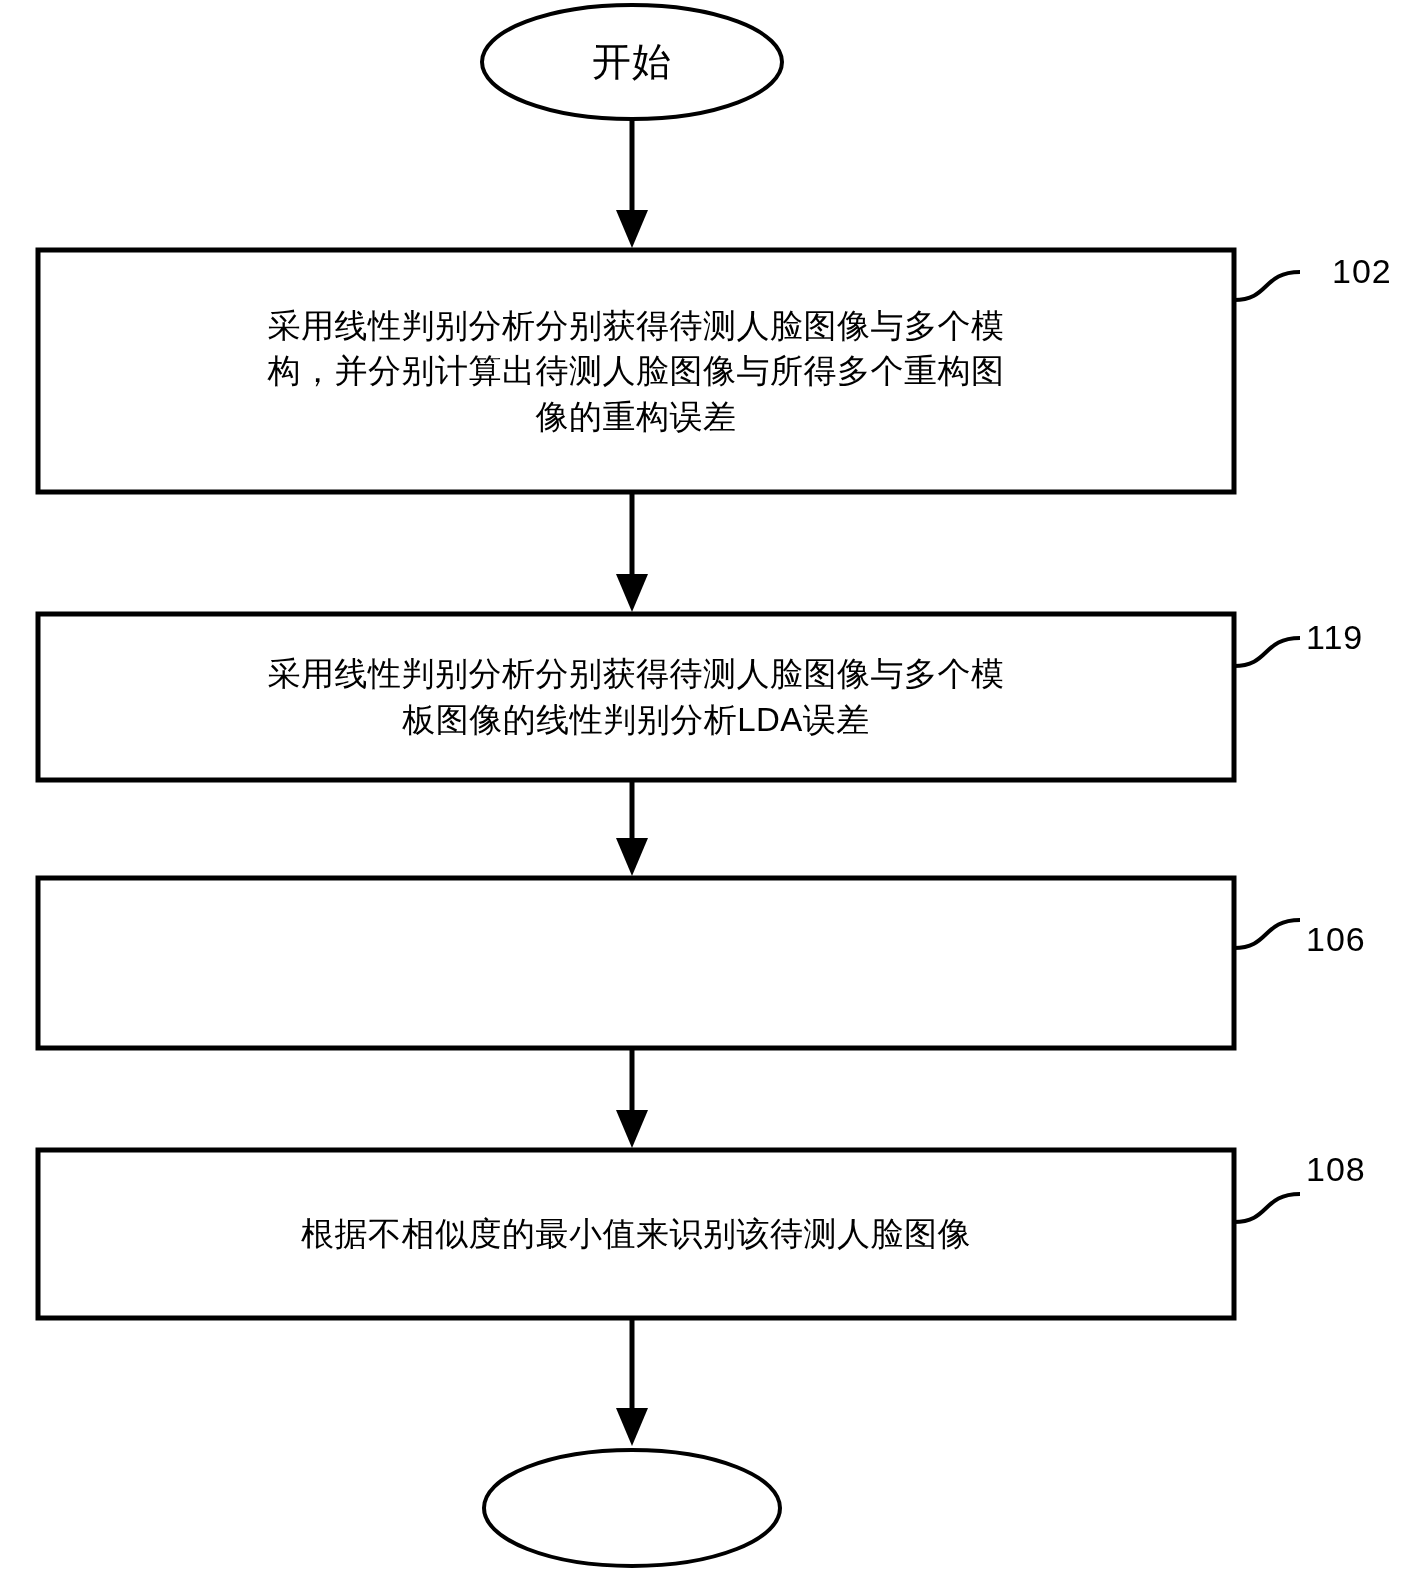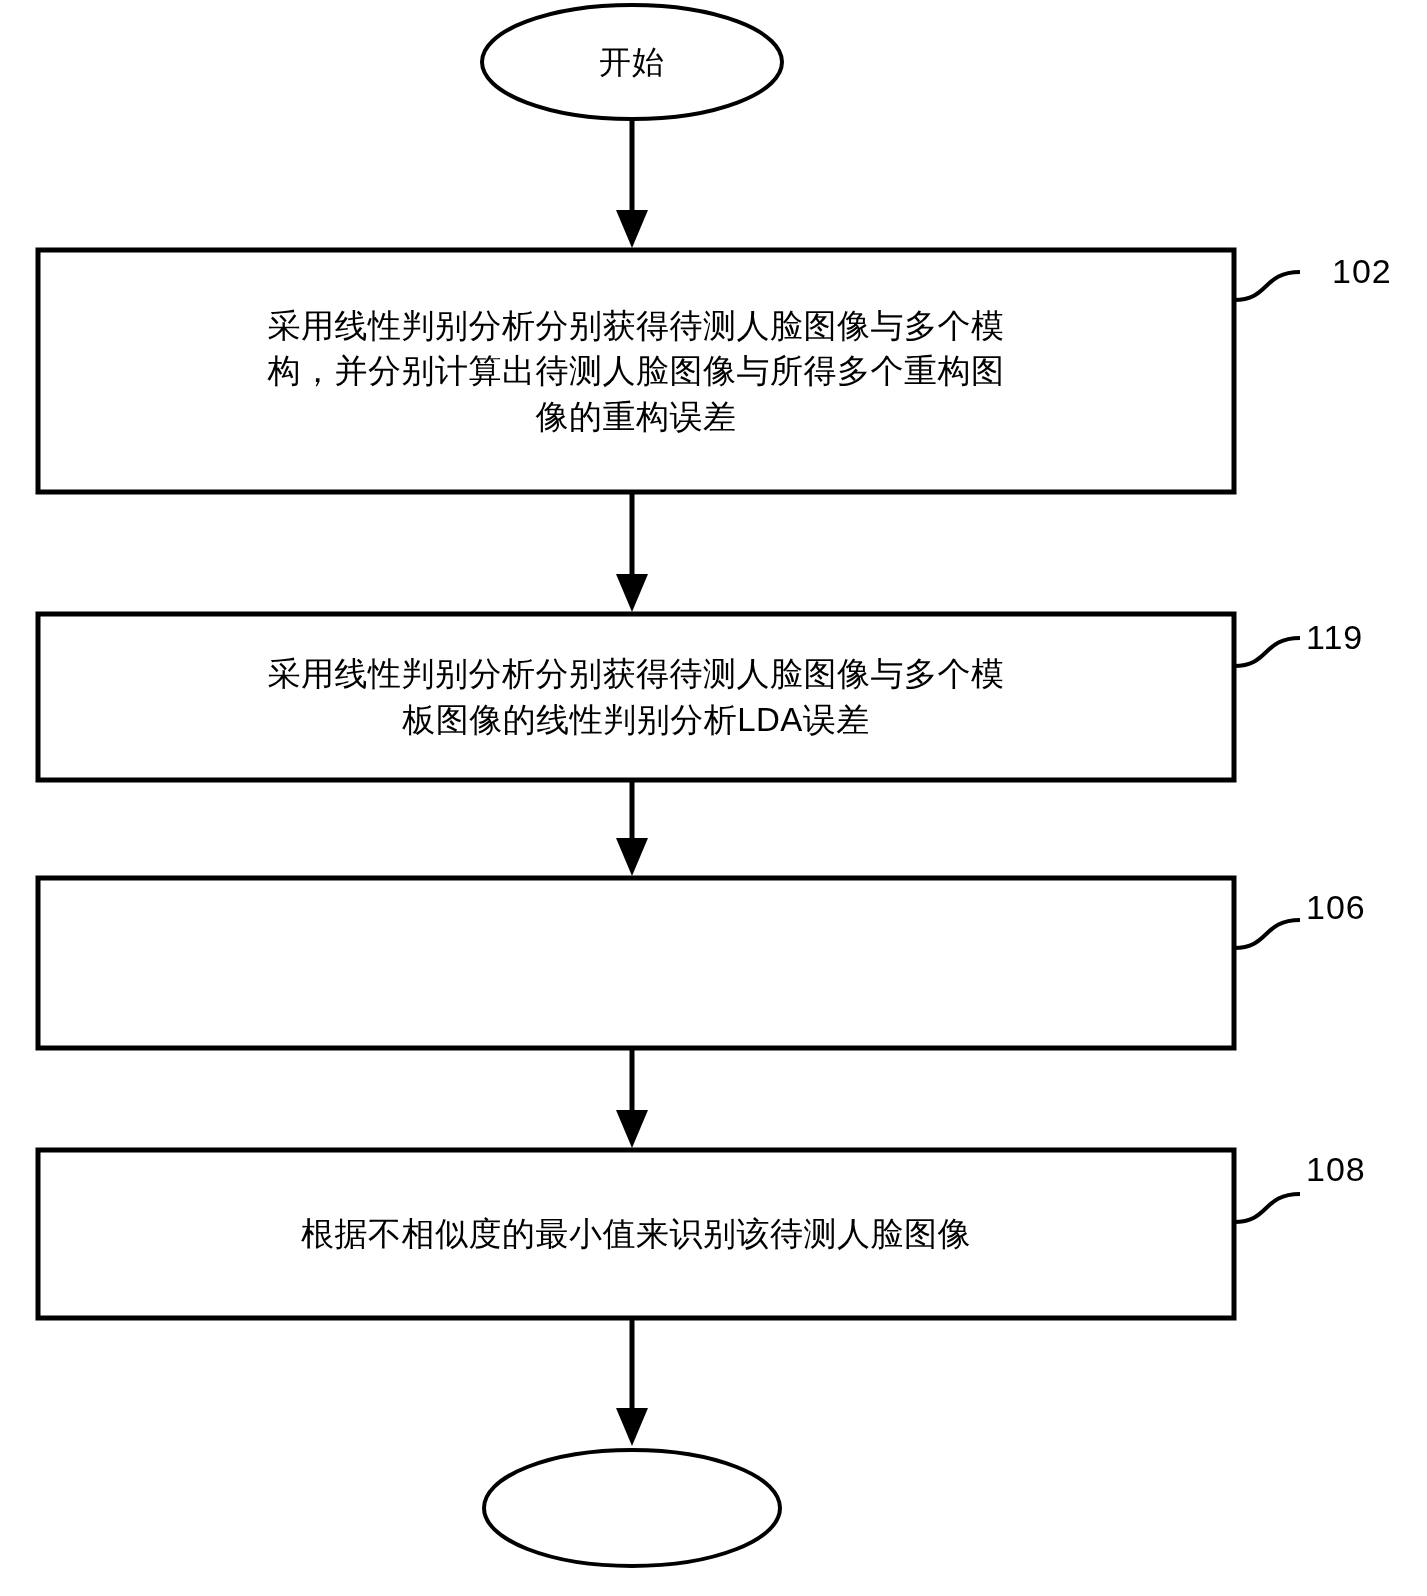--- a/index.html
+++ b/index.html
@@ -29,21 +29,21 @@
     position: absolute;
     display: flex;
     align-items: center;
     justify-content: center;
     text-align: center;
     line-height: 1.38;
     white-space: pre-line;
     pointer-events: none;
   }
   .terminal-text {
-    font-size: 32px;
+    font-size: 39px;
     letter-spacing: 1px;
   }
   .process-text {
     font-size: 33px;
     letter-spacing: 0.5px;
     padding: 0 26px;
     box-sizing: border-box;
   }
   .ref-label {
     position: absolute;
@@ -110,17 +110,17 @@
 板图像的线性判别分析LDA误差</div>
 
 
   <div class="node-text process-text" style="left:38px; top:1150px; width:1196px; height:168px;">根据不相似度的最小值来识别该待测人脸图像</div>
 
 
   <div class="ref-label" style="left:1332px; top:252px;">102</div>
 
   <div class="ref-label" style="left:1306px; top:618px;">119</div>
 
-  <div class="ref-label" style="left:1306px; top:888px;">106</div>
+  <div class="ref-label" style="left:1306px; top:920px;">106</div>
 
   <div class="ref-label" style="left:1306px; top:1150px;">108</div>
 
 </div>
 
 </body></html>

